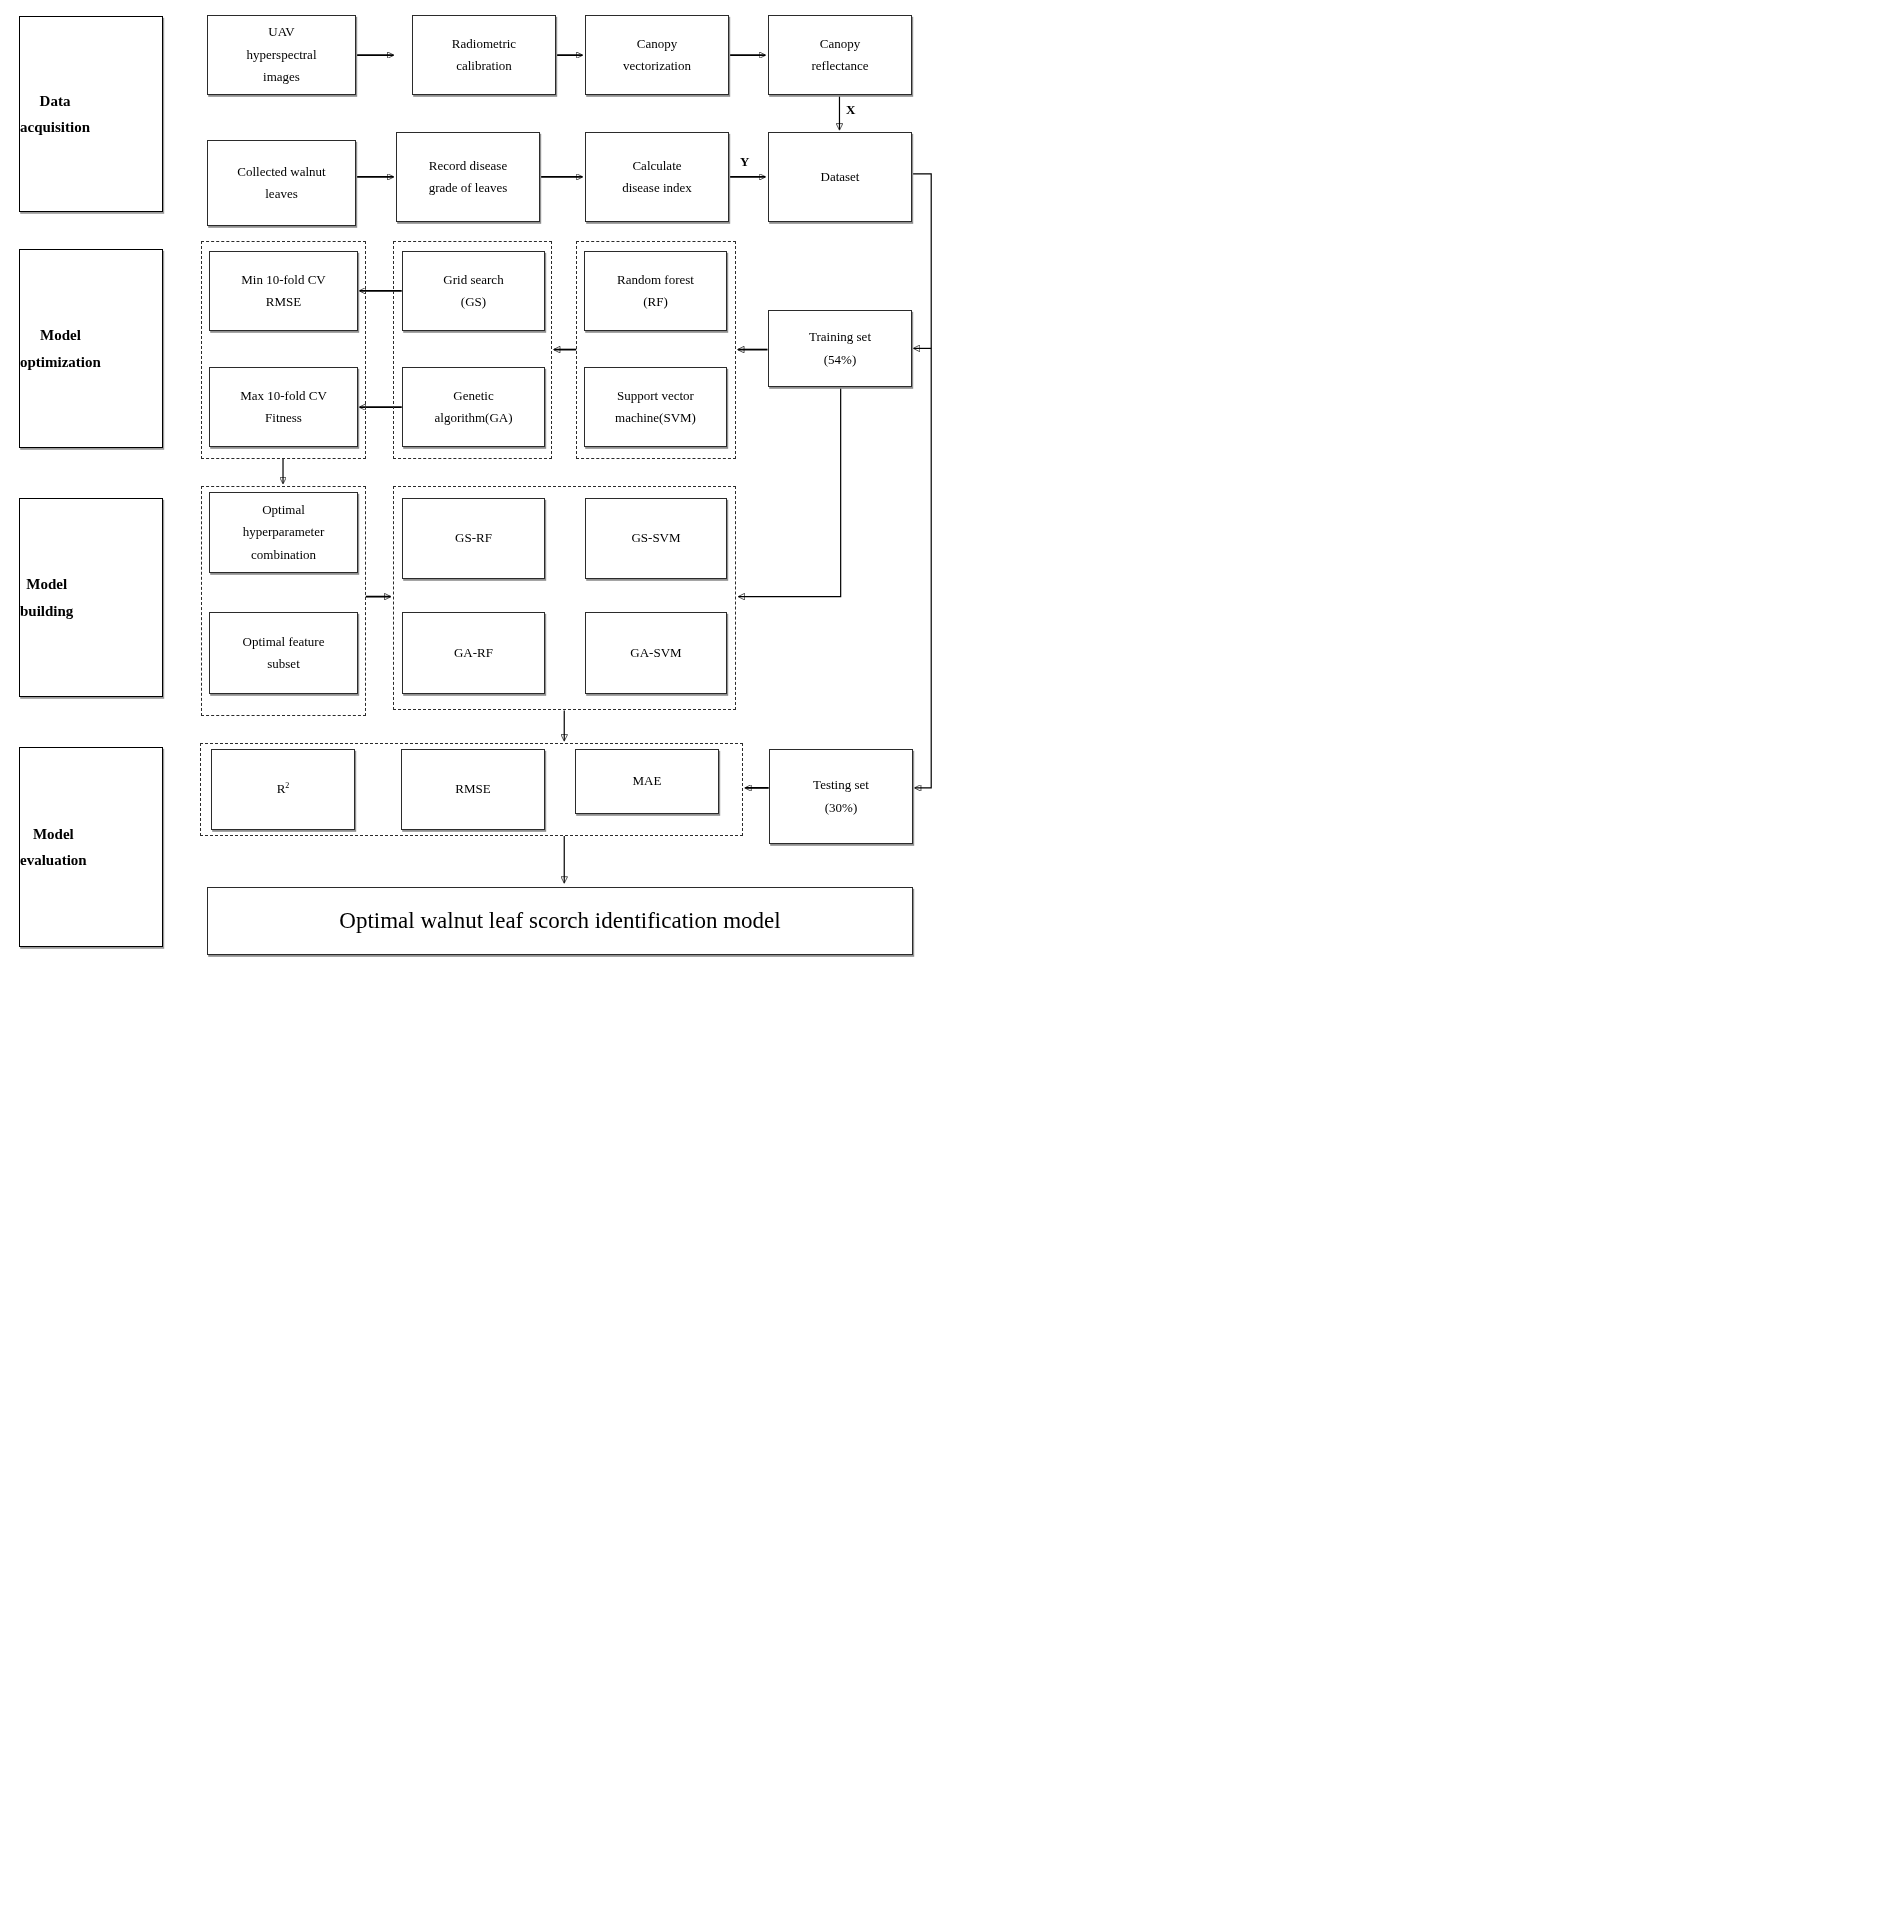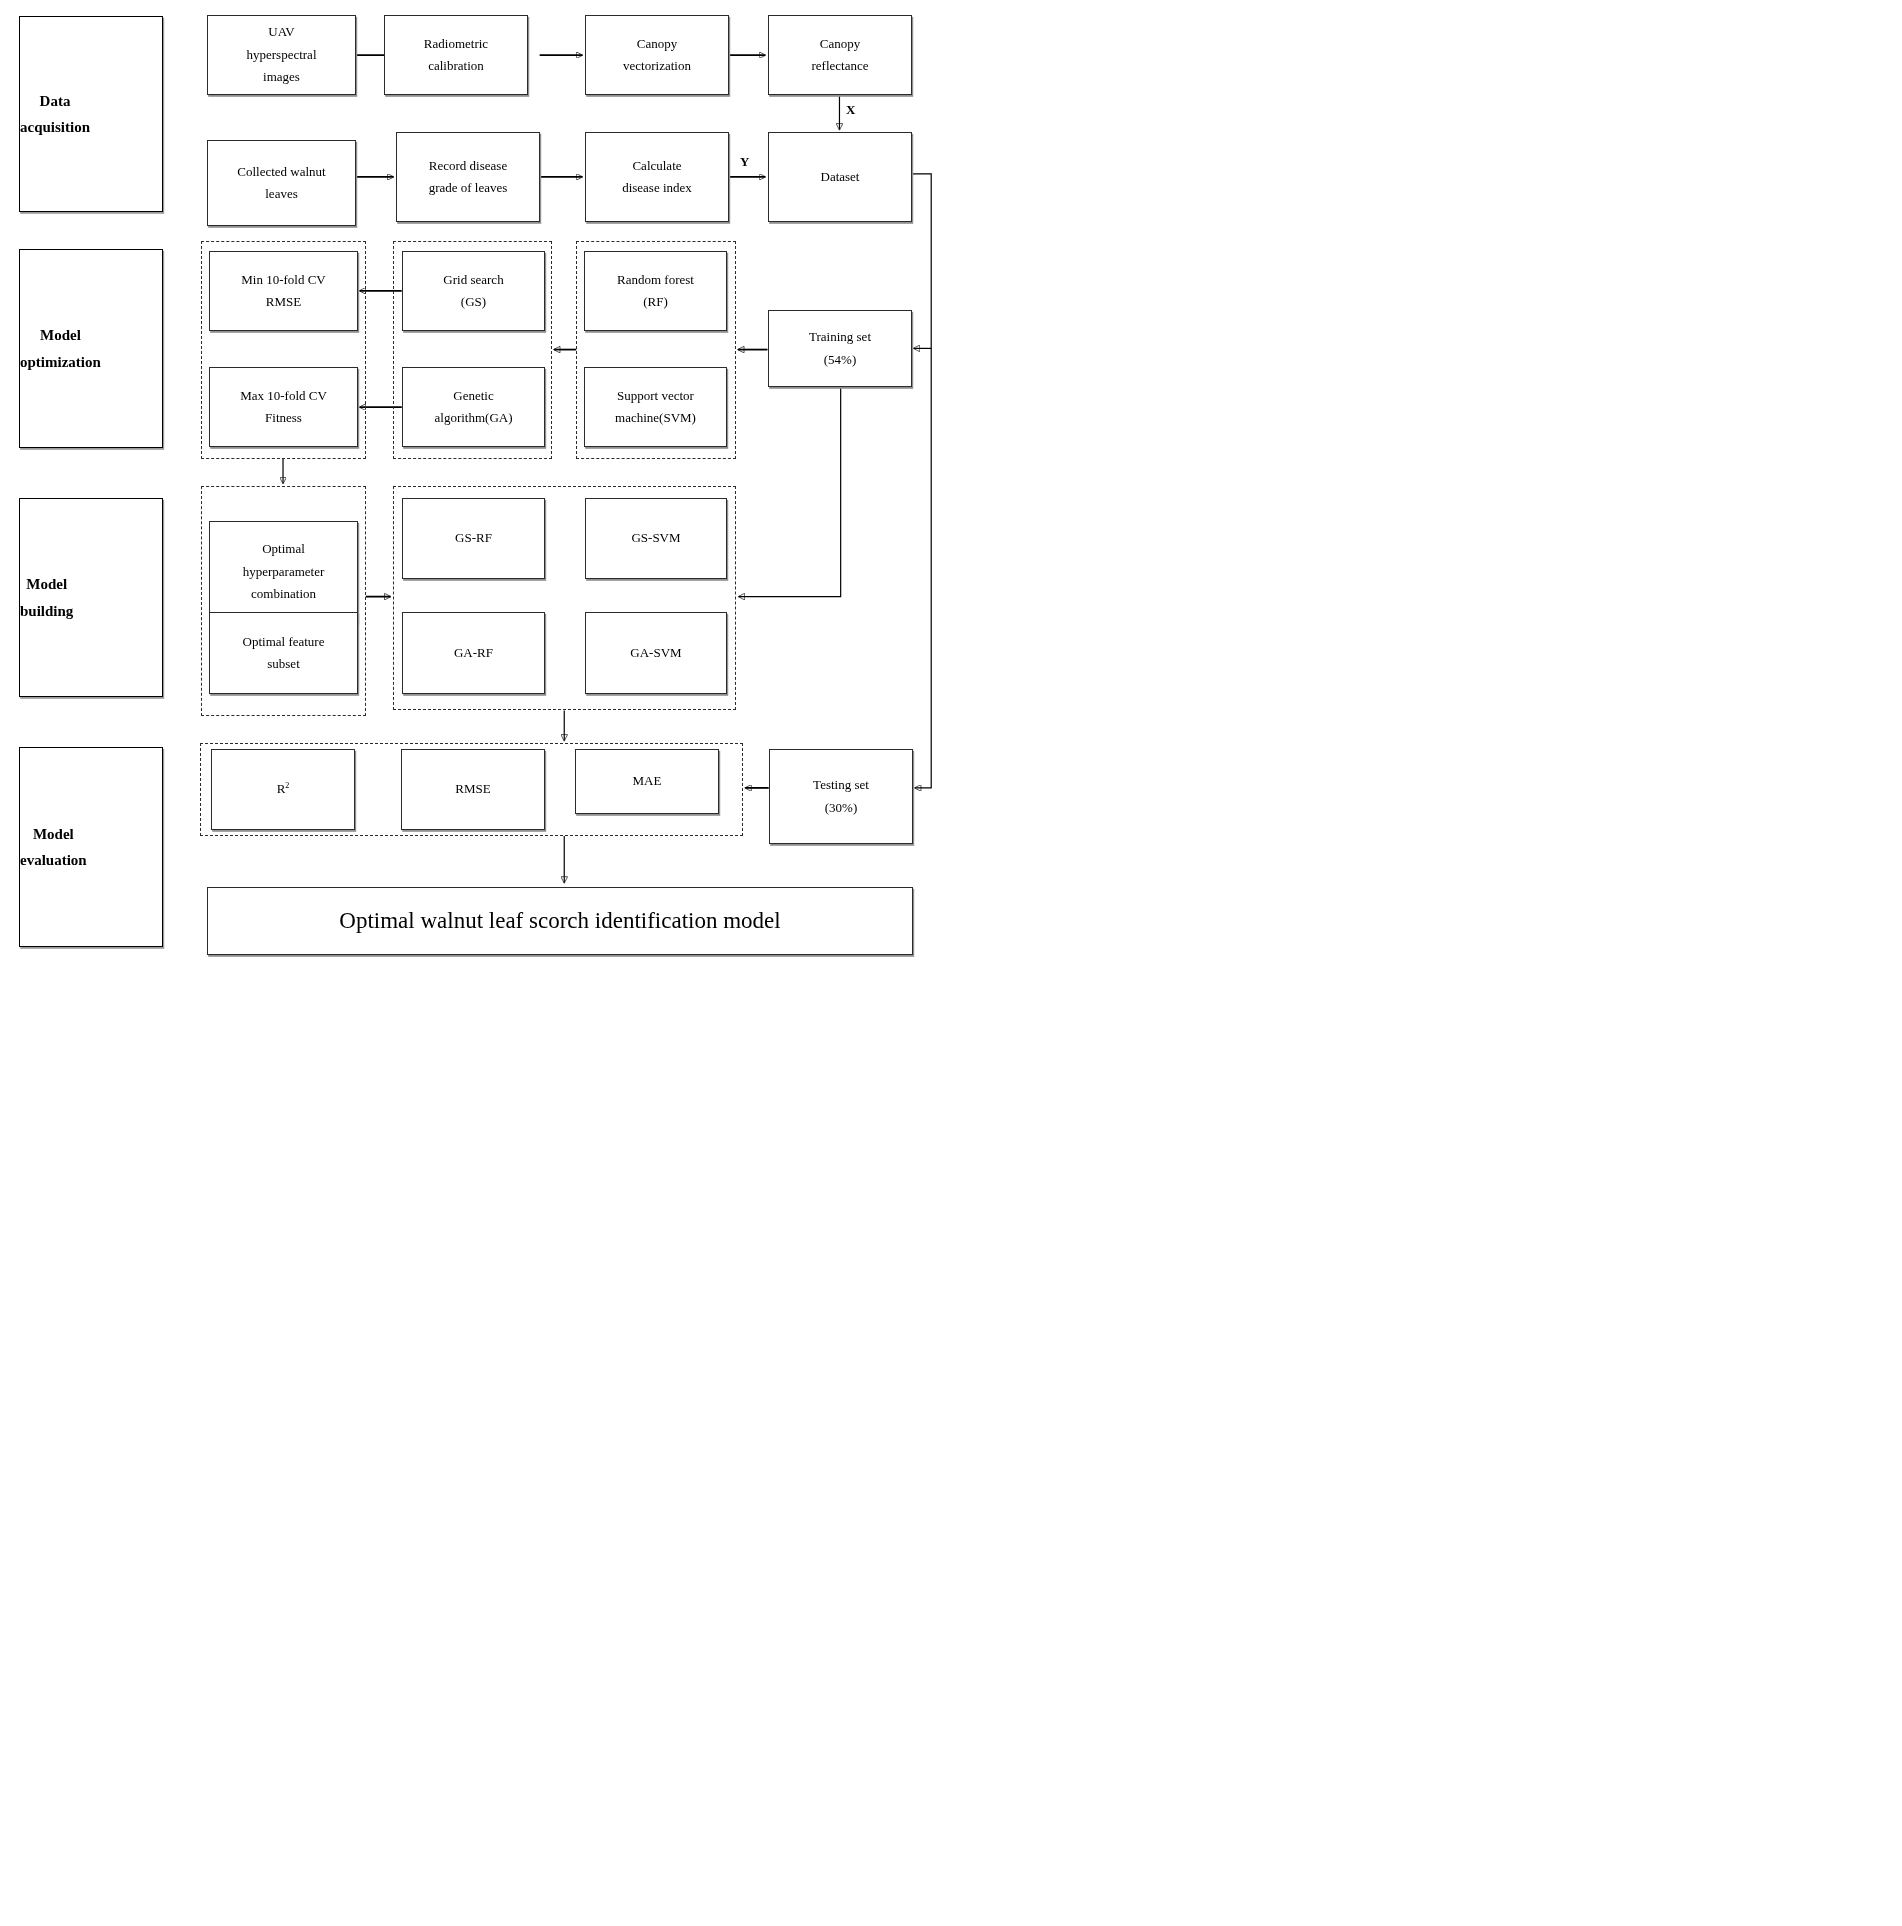--- a/index.html
+++ b/index.html
@@ -76,21 +76,21 @@
   <div class="stage" style="left:19px;top:747px;width:144px;height:200px">
     <span class="t">Model
 evaluation</span>
   </div>
 
   <div class="box" style="left:207px;top:15px;width:149px;height:80px">
     <span class="t">UAV
 hyperspectral
 images</span>
   </div>
-  <div class="box" style="left:384px;top:15px;width:144px;height:80px">
+  <div class="box" style="left:412px;top:15px;width:144px;height:80px">
     <span class="t">Radiometric
 calibration</span>
   </div>
   <div class="box" style="left:585px;top:15px;width:144px;height:80px">
     <span class="t">Canopy
 vectorization</span>
   </div>
   <div class="box" style="left:768px;top:15px;width:144px;height:80px">
     <span class="t">Canopy
 reflectance</span>
@@ -144,21 +144,21 @@
     <span class="t">Support vector
 machine(SVM)</span>
   </div>
 
   <div class="box" style="left:768px;top:310px;width:144px;height:77px">
     <span class="t">Training set
 (54%)</span>
   </div>
 
   <div class="dashed" style="left:201px;top:486px;width:165px;height:230px"></div>
-  <div class="box" style="left:209px;top:521px;width:149px;height:102px">
+  <div class="box" style="left:209px;top:492px;width:149px;height:81px">
     <span class="t">Optimal
 hyperparameter
 combination</span>
   </div>
   <div class="box" style="left:209px;top:612px;width:149px;height:82px">
     <span class="t">Optimal feature
 subset</span>
   </div>
 
   <div class="dashed" style="left:393px;top:486px;width:343px;height:224px"></div>

